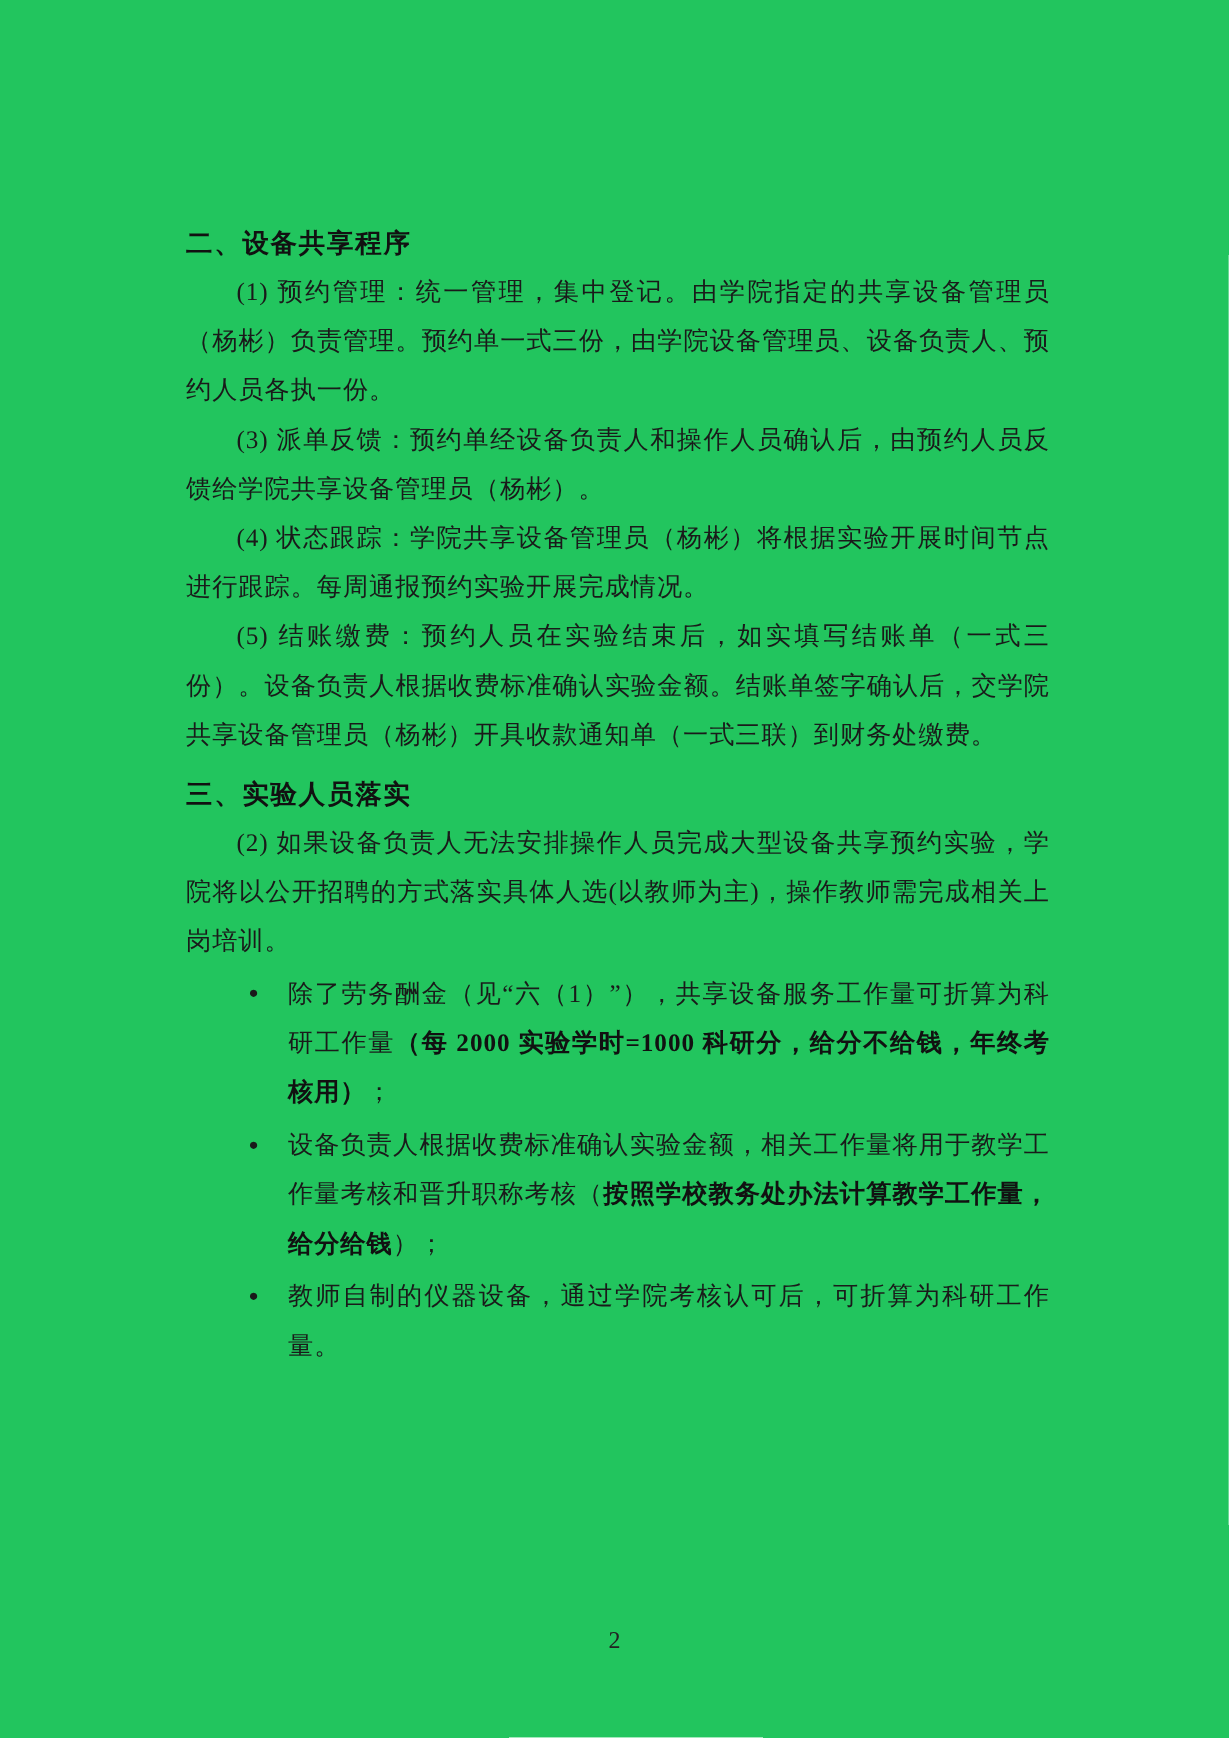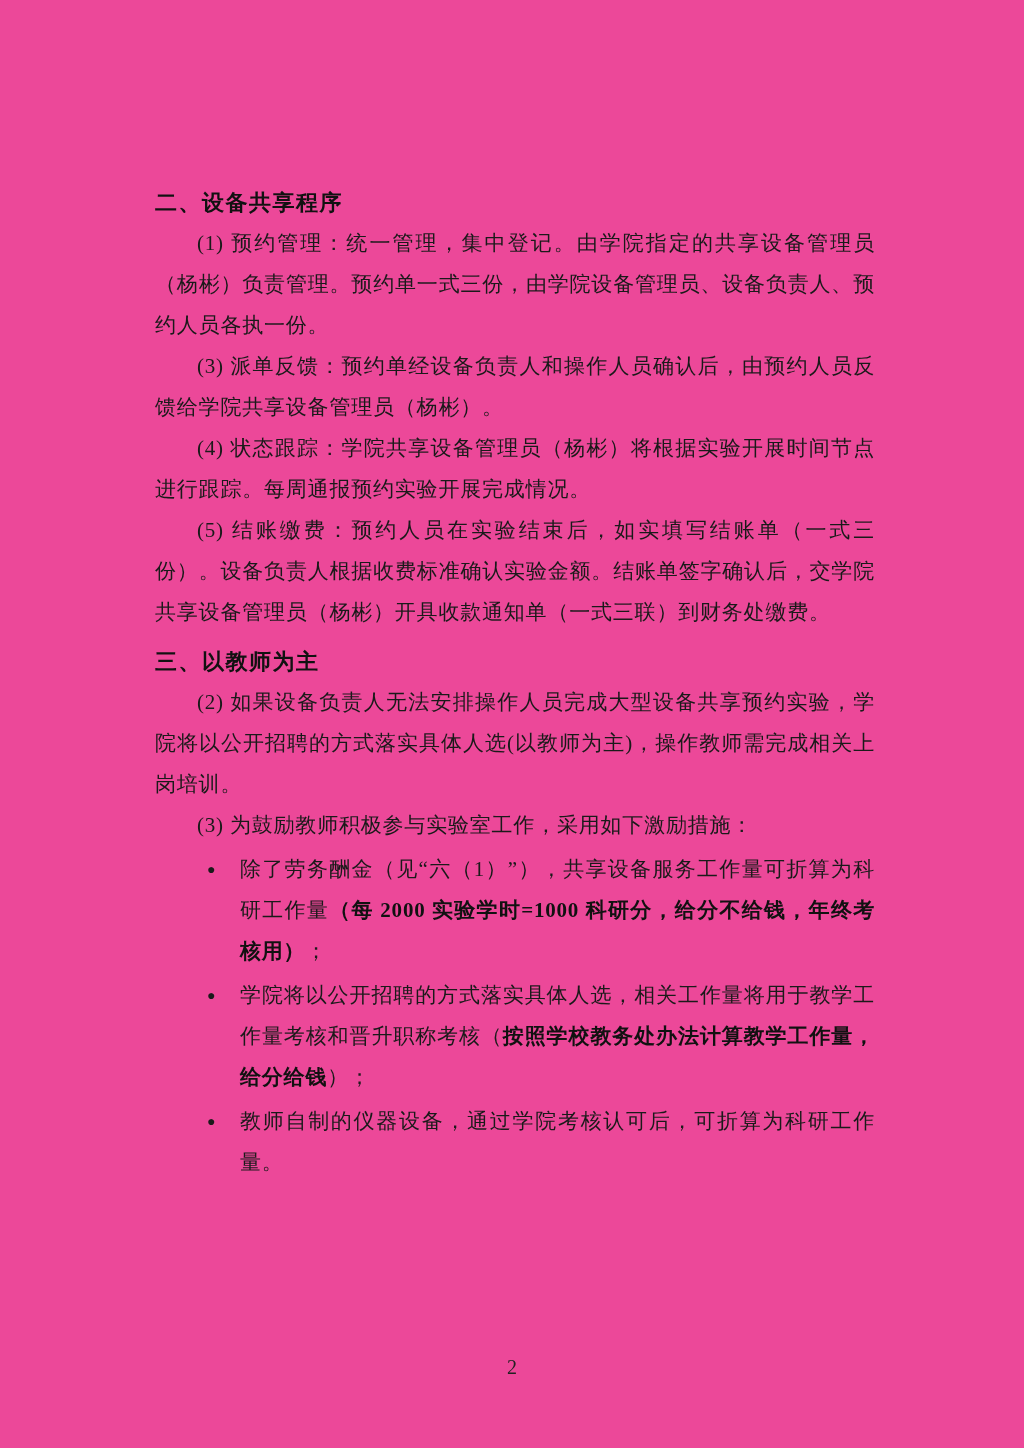--- a/index.html
+++ b/index.html
@@ -4,21 +4,21 @@
 <style>
   html, body {
     margin: 0;
     padding: 0;
     background: #ffffff;
   }
   .page {
     position: relative;
     width: 1024px;
     height: 1448px;
-    background: #ec4899;
+    background: #22c55e;
     color: #1a1a1a;
     font-family: "Liberation Serif", "DejaVu Serif", serif;
     overflow: hidden;
   }
   .content {
     position: absolute;
     left: 155px;
     top: 182px;
     width: 720px;
     font-size: 21px;
@@ -83,31 +83,30 @@
 <div class="page">
   <div class="content">
 
     <h2 class="sec-heading">二、设备共享程序</h2>
 
     <p class="para">(1) 预约管理：统一管理，集中登记。由学院指定的共享设备管理员（杨彬）负责管理。预约单一式三份，由学院设备管理员、设备负责人、预约人员各执一份。</p>
     <p class="para">(3) 派单反馈：预约单经设备负责人和操作人员确认后，由预约人员反馈给学院共享设备管理员（杨彬）。</p>
     <p class="para">(4) 状态跟踪：学院共享设备管理员（杨彬）将根据实验开展时间节点进行跟踪。每周通报预约实验开展完成情况。</p>
     <p class="para">(5) 结账缴费：预约人员在实验结束后，如实填写结账单（一式三份）。设备负责人根据收费标准确认实验金额。结账单签字确认后，交学院共享设备管理员（杨彬）开具收款通知单（一式三联）到财务处缴费。</p>
 
-    <h2 class="sec-heading second">三、以教师为主</h2>
+    <h2 class="sec-heading second">三、实验人员落实</h2>
 
     <p class="para">(2) 如果设备负责人无法安排操作人员完成大型设备共享预约实验，学院将以公开招聘的方式落实具体人选(以教师为主)，操作教师需完成相关上岗培训。</p>
-    <p class="para">(3) 为鼓励教师积极参与实验室工作，采用如下激励措施：</p>
 
     <ul class="bullets">
       <li class="bullet">
         <span class="marker">●</span><span>除了劳务酬金（见“六（1）”），共享设备服务工作量可折算为科研工作量</span><b>（每 2000 实验学时=1000 科研分，给分不给钱，年终考核用）</b><span>；</span>
       </li>
       <li class="bullet">
-        <span class="marker">●</span><span>学院将以公开招聘的方式落实具体人选，相关工作量将用于教学工作量考核和晋升职称考核（</span><b>按照学校教务处办法计算教学工作量，给分给钱</b><span>）；</span>
+        <span class="marker">●</span><span>设备负责人根据收费标准确认实验金额，相关工作量将用于教学工作量考核和晋升职称考核（</span><b>按照学校教务处办法计算教学工作量，给分给钱</b><span>）；</span>
       </li>
       <li class="bullet">
         <span class="marker">●</span><span>教师自制的仪器设备，通过学院考核认可后，可折算为科研工作量。</span><b></b><span></span>
       </li>
     </ul>
 
   </div>
 
   <div class="page-num">2</div>
 </div>

